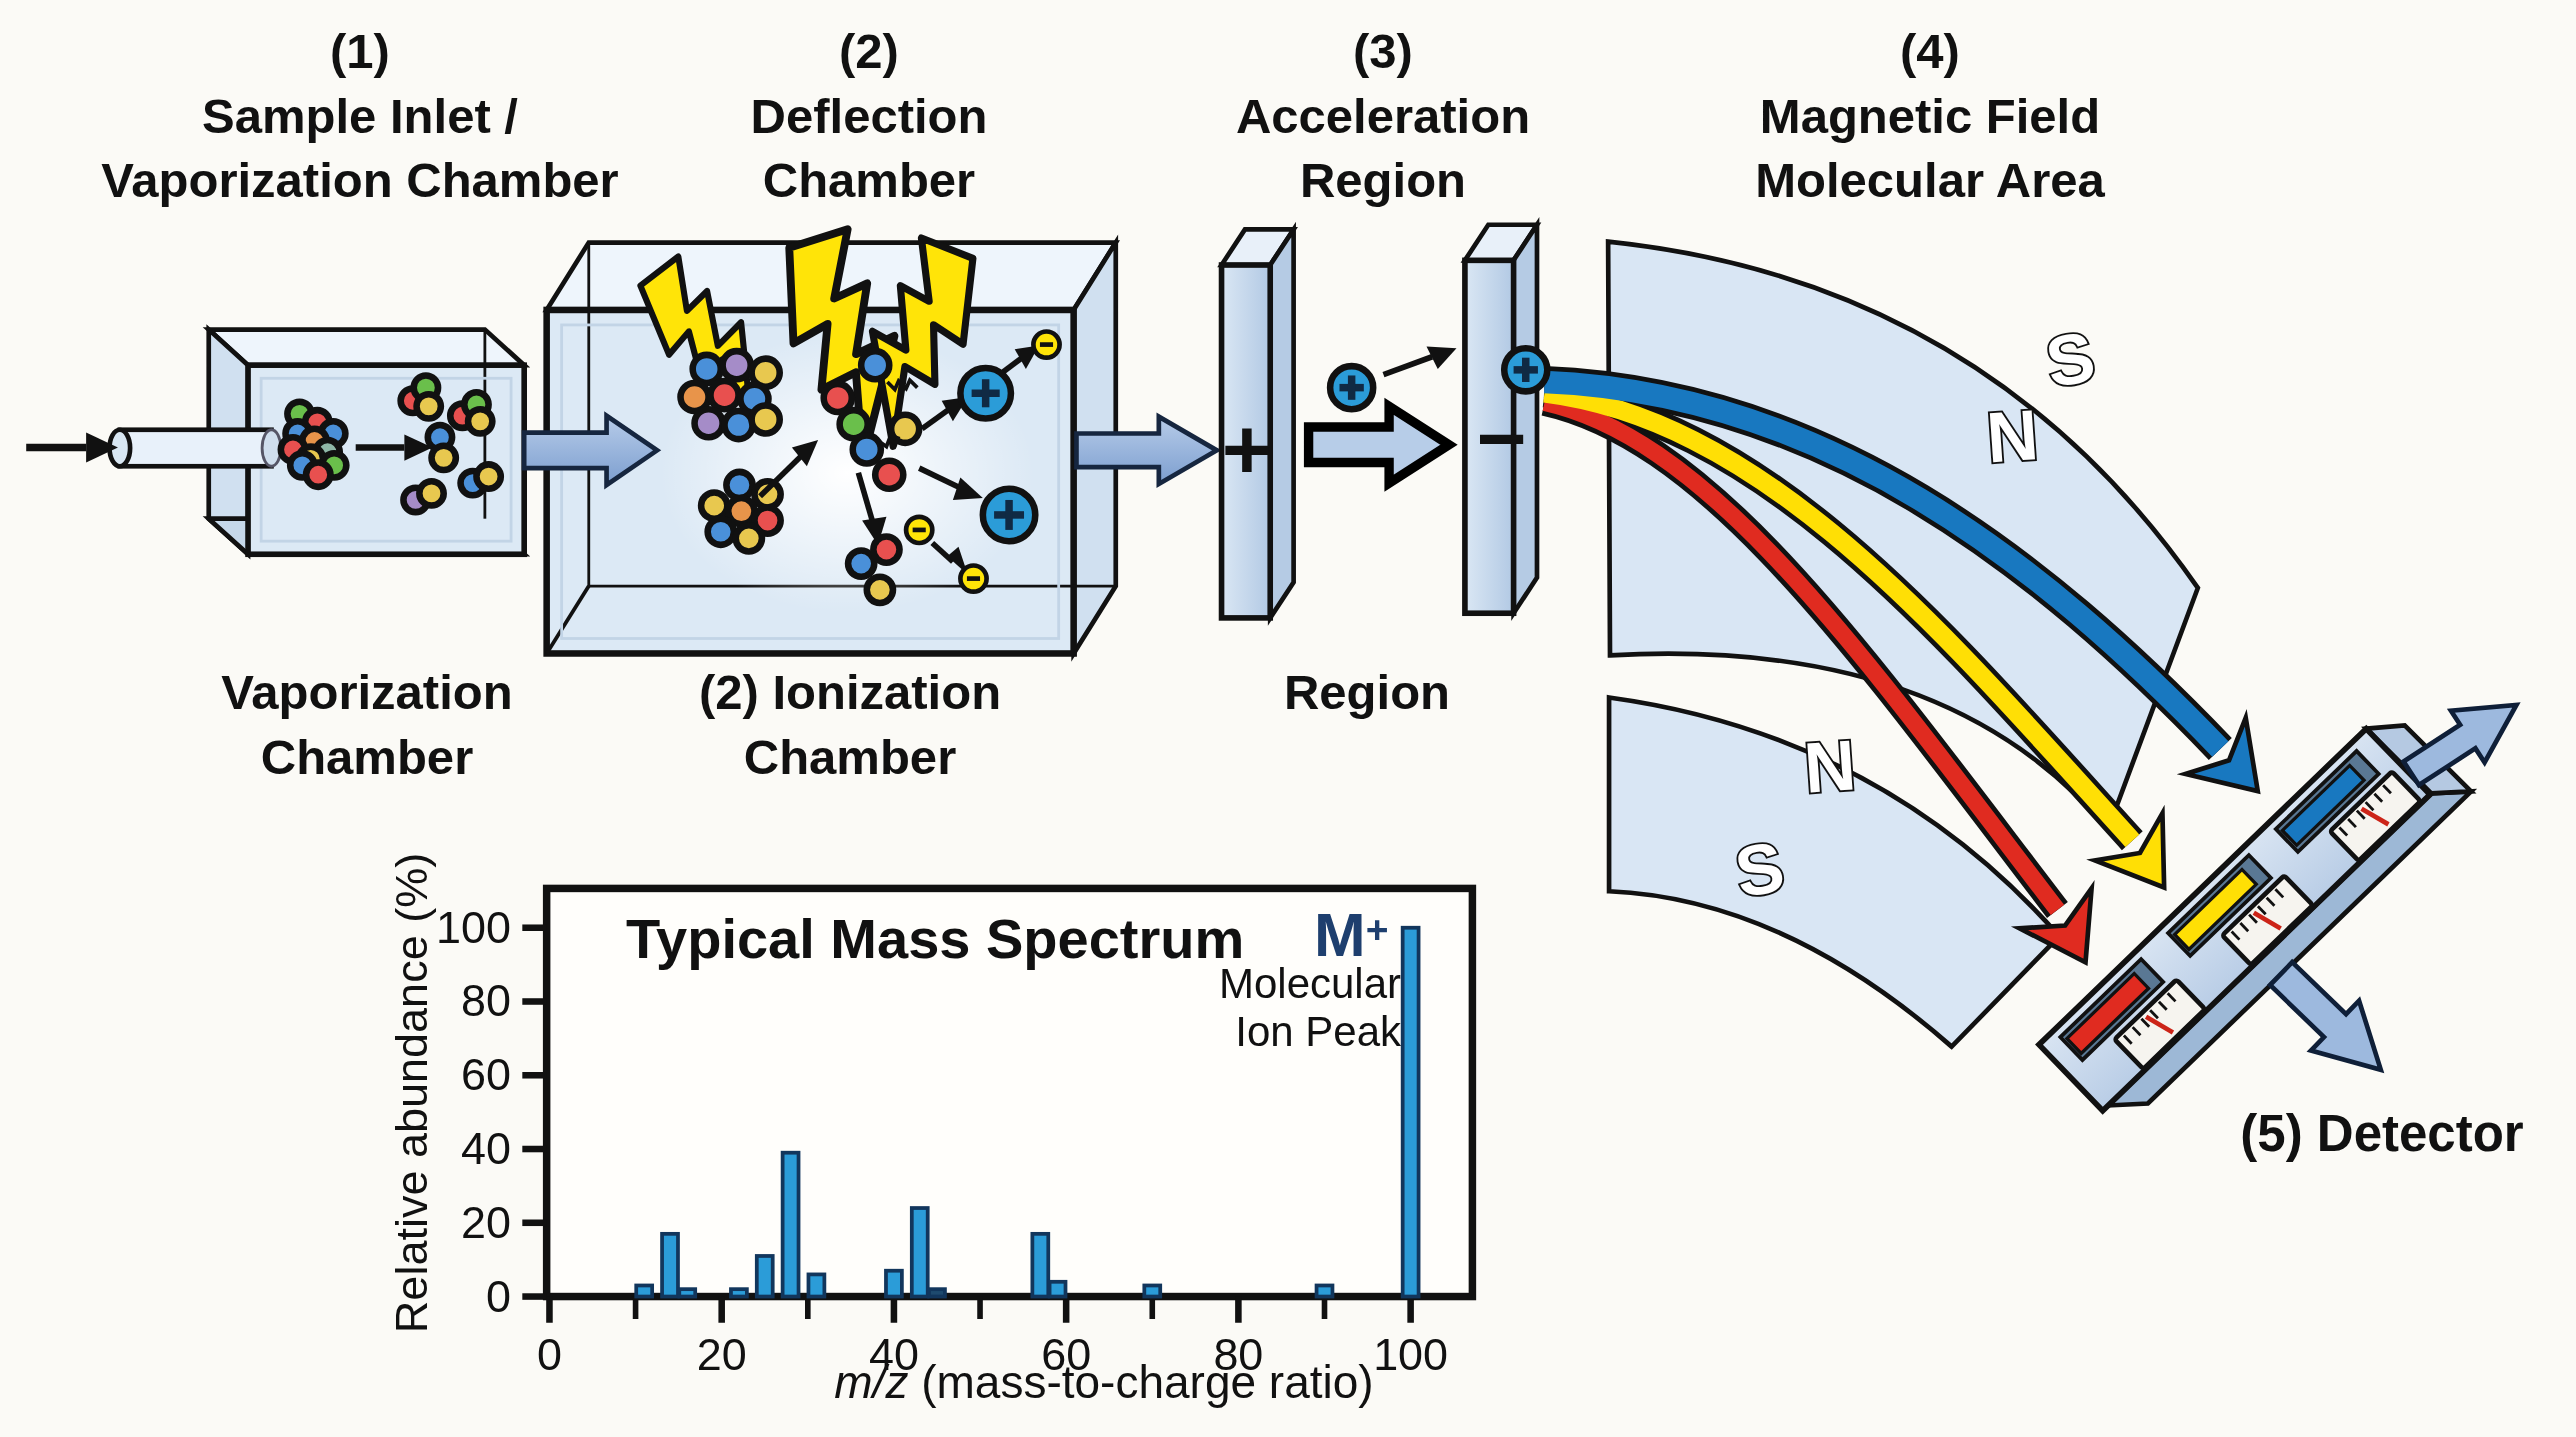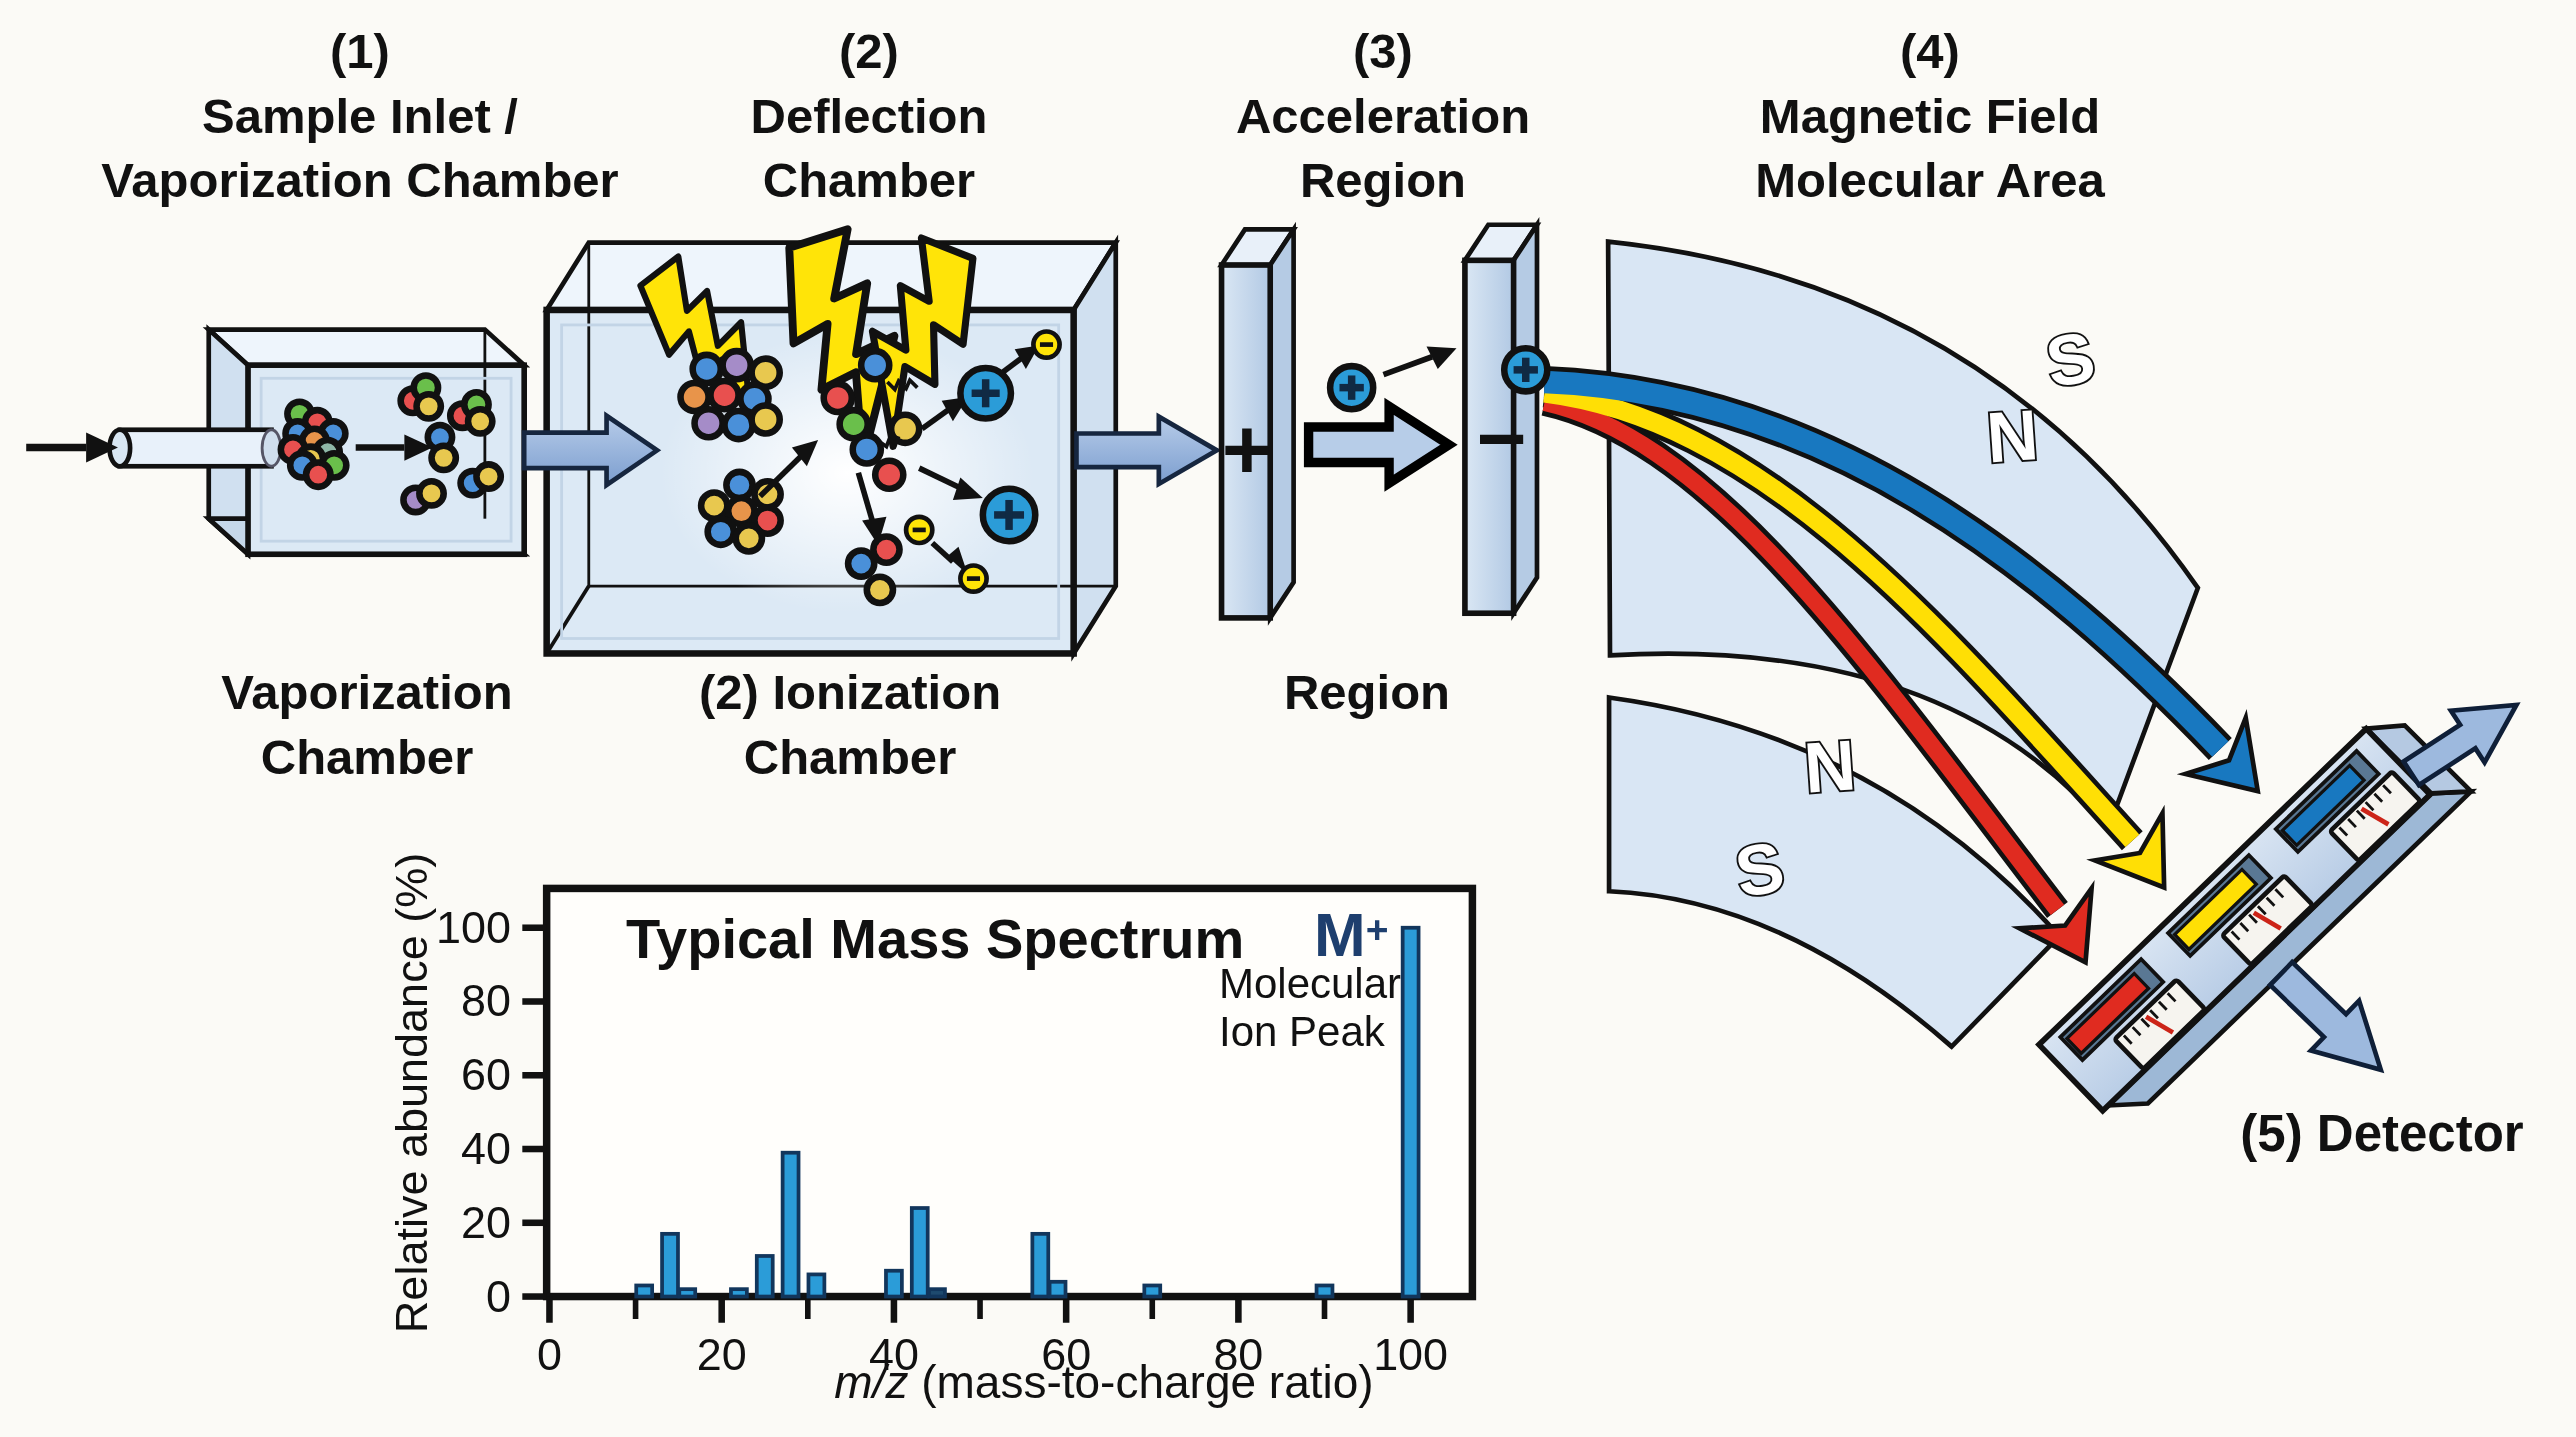--- a/index.html
+++ b/index.html
@@ -5,21 +5,21 @@
   html,body{margin:0;padding:0;width:2576px;height:1438px;overflow:hidden;}
   body{font-family:"Liberation Sans",sans-serif;background:#fbfaf6;}
   #canvas{position:absolute;left:0;top:0;width:2576px;height:1438px;background:#fbfaf6;}
   svg{position:absolute;left:0;top:0;}
   svg text{font-family:"Liberation Sans",sans-serif;}
   .lbl{position:absolute;color:#111;}
   .cap{transform:translateX(-50%);text-align:center;font-weight:bold;font-size:49px;line-height:1.32;white-space:nowrap;}
   .chart-title{font-weight:bold;font-size:56px;white-space:nowrap;margin-left:16px;}
   .mion{font-weight:bold;font-size:62px;color:#1e3f6e;white-space:nowrap;}
   .mion sup{font-size:39px;vertical-align:13px;}
-  .mion-sub{transform:translateX(-50%);text-align:left;font-size:42px;line-height:1.14;white-space:nowrap;}
+  .mion-sub{transform:translateX(-50%);text-align:right;font-size:42px;line-height:1.14;white-space:nowrap;}
   .ylab{transform:translate(-50%,-50%) rotate(-90deg);font-size:45px;white-space:nowrap;}
   .xlab{transform:translateX(-50%);font-size:46px;white-space:nowrap;}
   .det-lbl{transform:translateX(-50%);font-weight:bold;font-size:51px;white-space:nowrap;margin-top:28px;}
 </style>
 </head>
 <body style="background: rgb(251, 250, 246);">
 
 <div id="canvas" style="background: rgb(251, 250, 246);">
 
 <svg viewBox="0 0 2752 1536" width="2576" height="1438">

